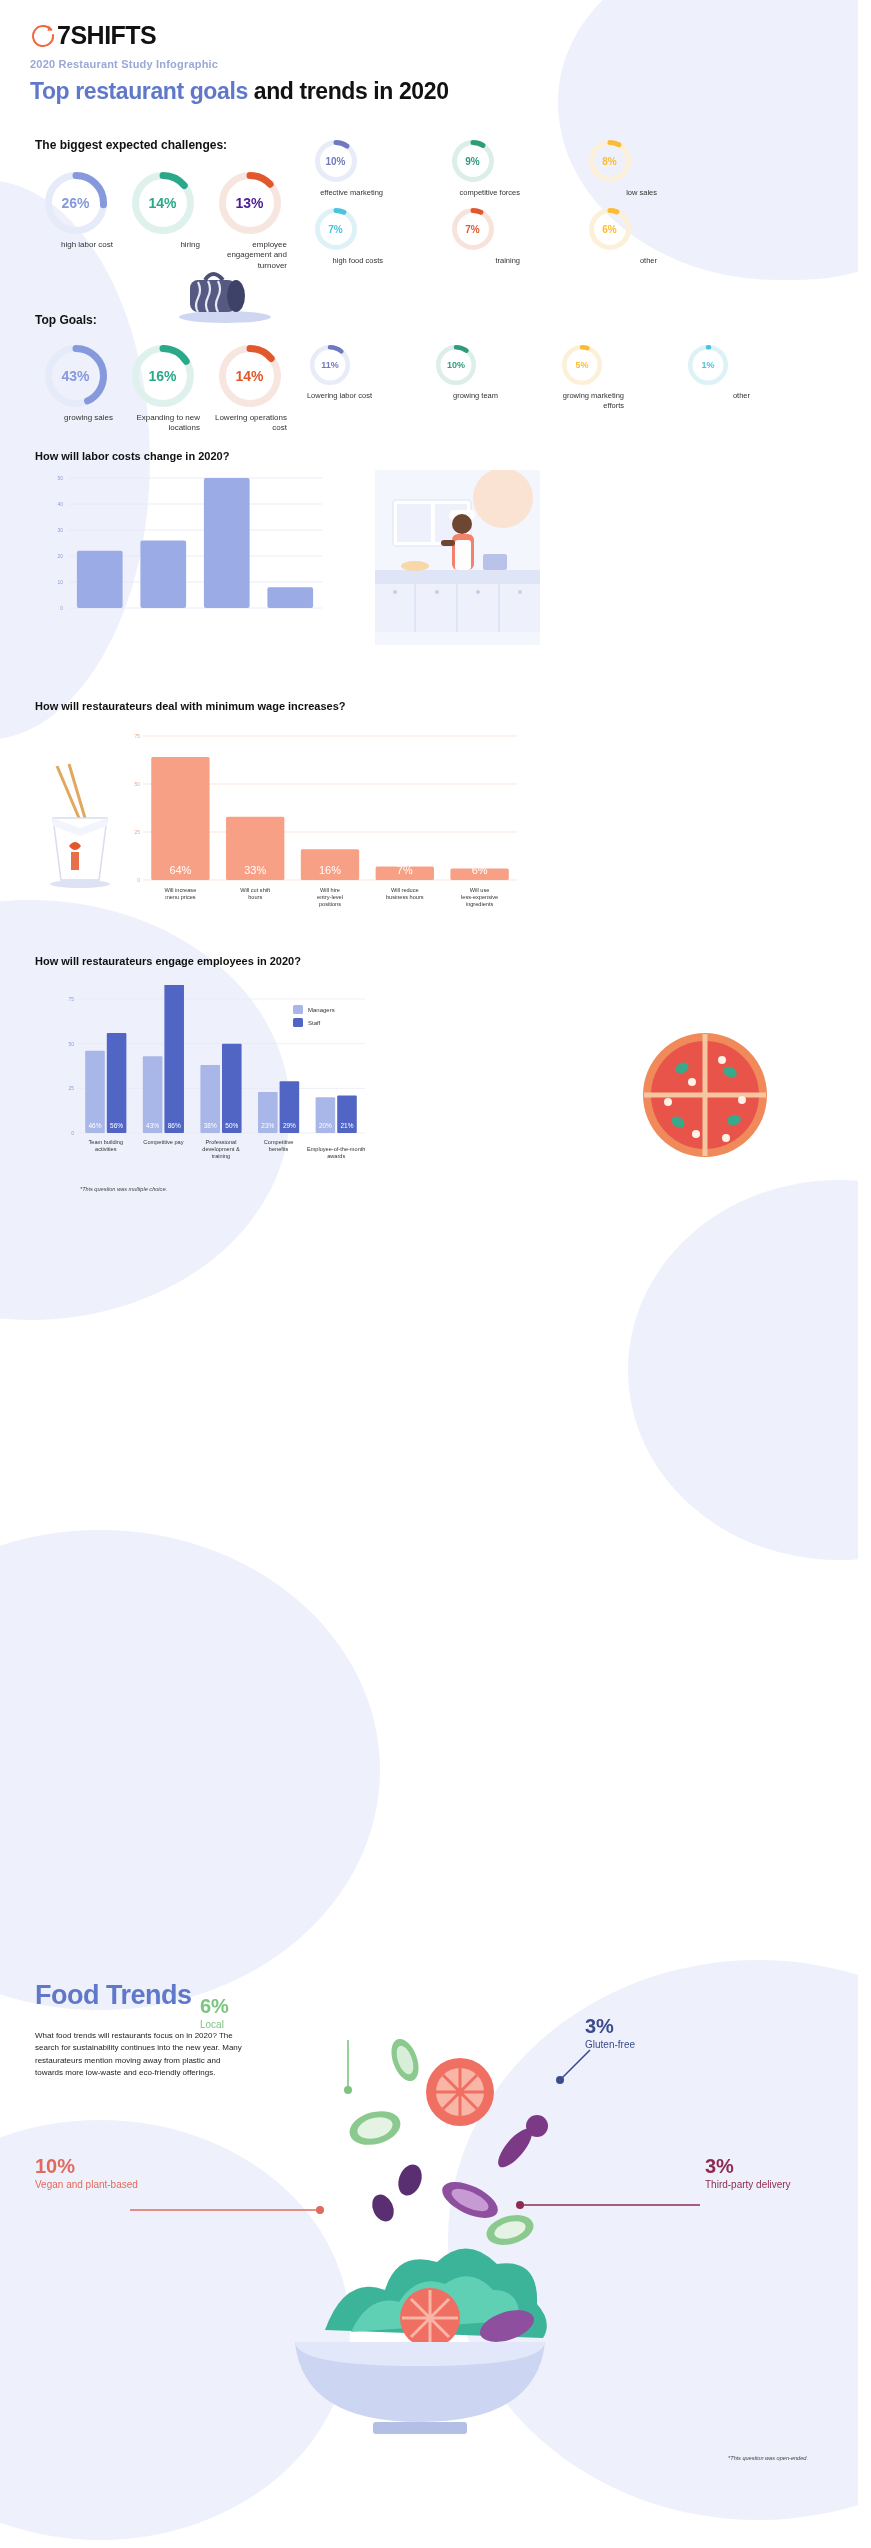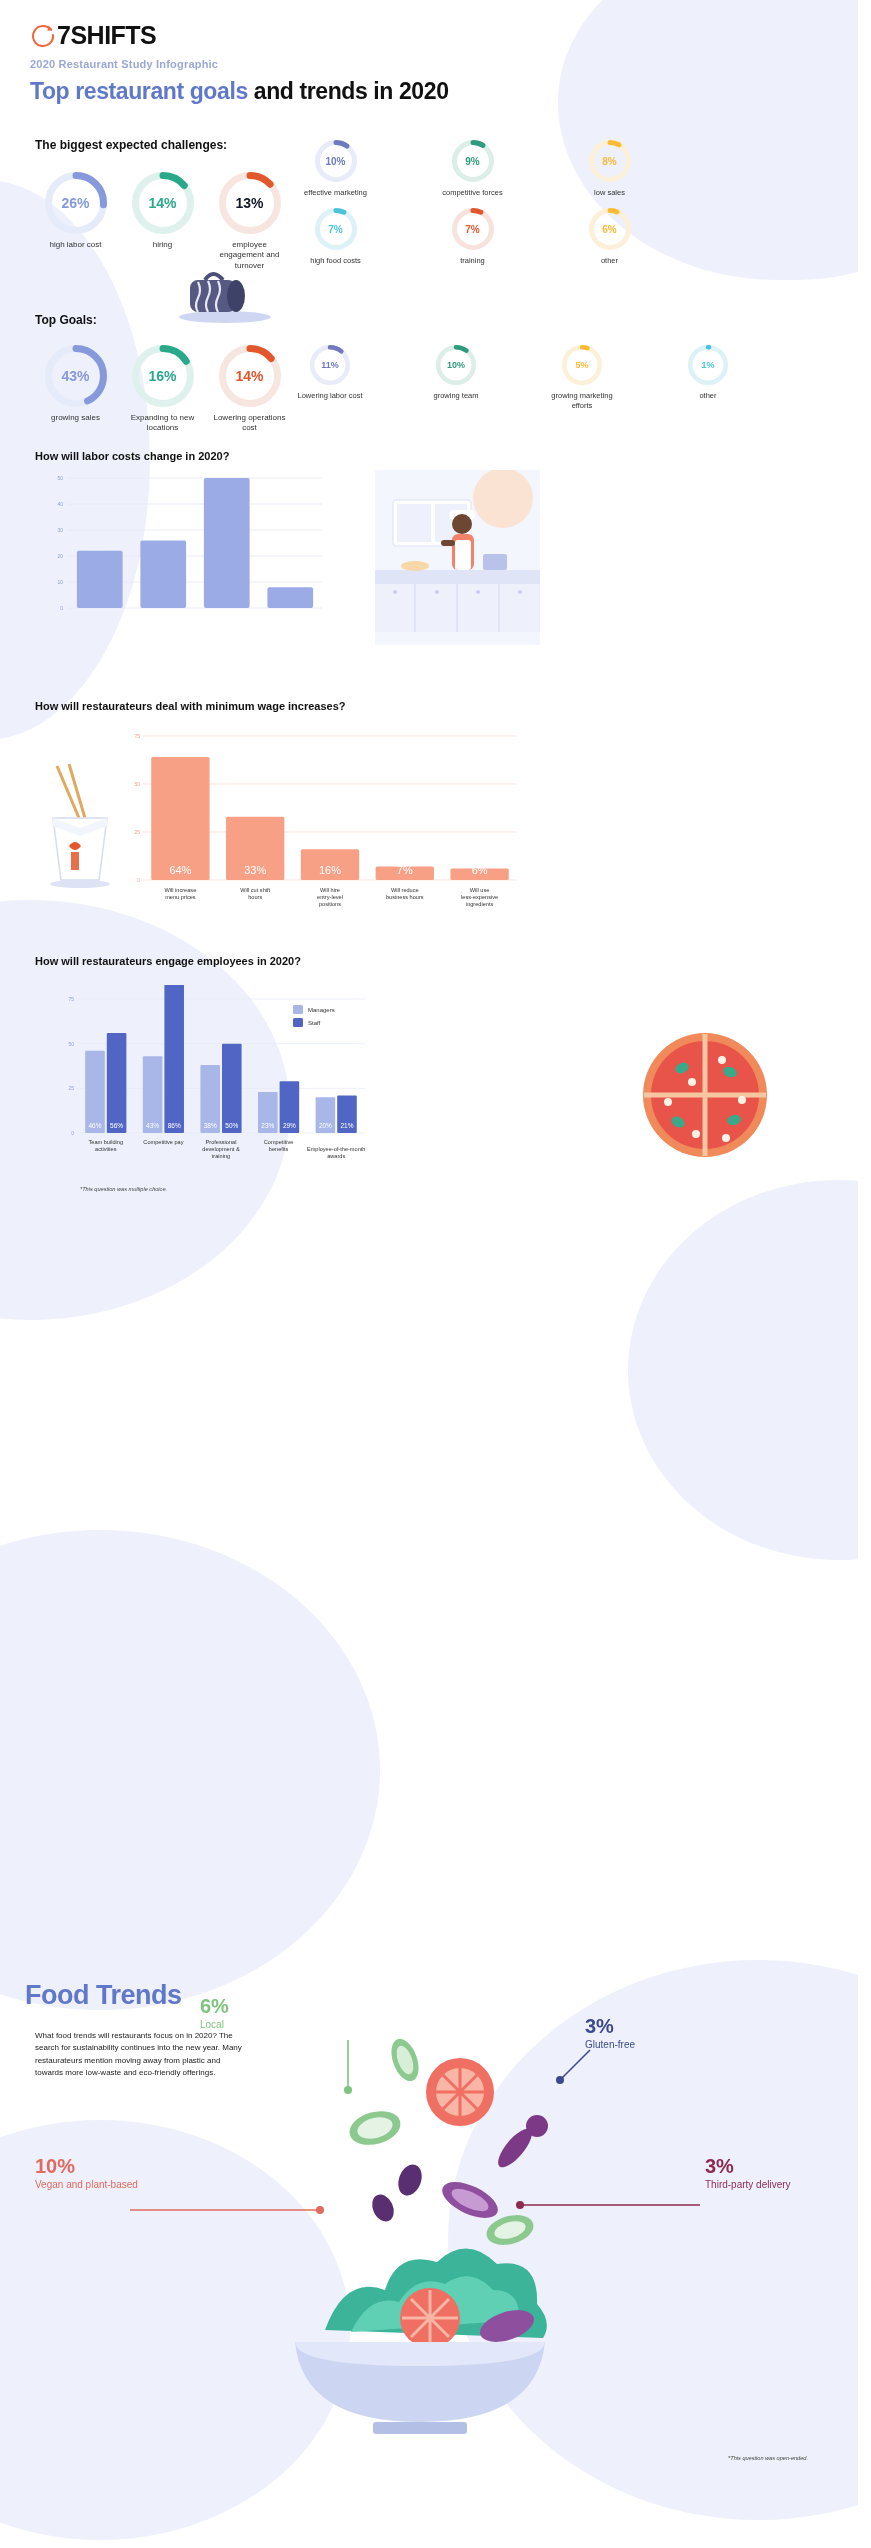--- a/index.html
+++ b/index.html
@@ -34,21 +34,21 @@
   .title .bk { color:#111; }
 
   .section-head { font-size: 12px; font-weight: 700; color:#111;text-align:right; }
 
   
   .donut { position: relative; }
   .donut .lbl {
     position:absolute; left:0; right:0; top:50%; transform: translateY(-50%);
     text-align:center; font-weight:700;
   }
-  .donut-cap { text-align:center; font-size: 7.5px; color:#333; line-height: 1.3; margin-top: 6px; }
+  .donut-cap { text-align:right; font-size: 7.5px; color:#333; line-height: 1.3; margin-top: 6px; }
   .donut-cap.big { font-size: 8px; }
 
   
   .axis-lbl { font-size: 5px; fill: #8e9dd4; }
   .chart-title { font-size: 11px; font-weight: 700; color:#111; }
   .cat-lbl { font-size: 5.6px; fill:#333; }
 
   .footnote { font-size: 5.6px; font-style: italic; color:#444; }
 
   
@@ -97,21 +97,21 @@
           <div class="donut" style="width:62px;height:62px;margin:0 auto"><svg width="62" height="62" viewBox="0 0 62 62">
               <circle cx="31" cy="31" r="27.5" fill="none" stroke="#dff1ec" stroke-width="7"></circle>
               <circle cx="31" cy="31" r="27.5" fill="none" stroke="#2aa98a" stroke-width="7" stroke-linecap="round" stroke-dasharray="24.19026343264141 172.78759594743863" transform="rotate(-90 31 31)"></circle>
             </svg><div class="lbl" style="font-size:14px;color:#2aa98a">14%</div></div>
           <div class="donut-cap big">hiring</div>
         </div>
         <div style="width: 75px;">
           <div class="donut" style="width:62px;height:62px;margin:0 auto"><svg width="62" height="62" viewBox="0 0 62 62">
               <circle cx="31" cy="31" r="27.5" fill="none" stroke="#f7e6e0" stroke-width="7"></circle>
               <circle cx="31" cy="31" r="27.5" fill="none" stroke="#e3572c" stroke-width="7" stroke-linecap="round" stroke-dasharray="22.462387473167023 172.78759594743863" transform="rotate(-90 31 31)"></circle>
-            </svg><div class="lbl" style="font-size:14px;color:#0f172a">13%</div></div>
+            </svg><div class="lbl" style="font-size:14px;color:#4c1d95">13%</div></div>
           <div class="donut-cap big">employee engagement and turnover</div>
         </div>
       </div>
     <div id="challenges-small" style="position: absolute; left: 288px; top: 140px; width: 580px; display: grid; flex-wrap: wrap; gap: 10px 42px; grid-template-columns: repeat(3, 95px);">
         <div style="width: 95px;">
           <div class="donut" style="width:42px;height:42px;margin:0 auto"><svg width="42" height="42" viewBox="0 0 42 42">
               <circle cx="21" cy="21" r="18.5" fill="none" stroke="#e8ebf8" stroke-width="5"></circle>
               <circle cx="21" cy="21" r="18.5" fill="none" stroke="#6f79bf" stroke-width="5" stroke-linecap="round" stroke-dasharray="11.623892818282235 116.23892818282235" transform="rotate(-90 21 21)"></circle>
             </svg><div class="lbl" style="font-size:10px;color:#6f79bf">10%</div></div>
           <div class="donut-cap ">effective marketing</div>
@@ -387,21 +387,21 @@
           <circle cx="62" cy="62" r="4"></circle>
             <circle cx="92" cy="40" r="4"></circle>
           <circle cx="38" cy="82" r="4"></circle>
             <circle cx="112" cy="80" r="4"></circle>
           <circle cx="66" cy="114" r="4"></circle>
             <circle cx="96" cy="118" r="4"></circle>
         </g>
       </svg>
     </div>
 
-    <div class="ft-title" style="position:absolute; left:25px; top:1980px;text-align:right;">Food Trends</div>
+    <div class="ft-title" style="position:absolute; left:35px; top:1980px;text-align:right;">Food Trends</div>
     <div class="ft-body" style="position:absolute; left:35px; top:2030px;">What food trends will restaurants focus on in 2020? The search for sustainability continues into the new year. Many restaurateurs mention moving away from plastic and towards more low-waste and eco-friendly offerings.</div>
 
     <svg style="position:absolute; left:0; top:1960px;" width="871" height="480">
       <line x1="348" y1="80" x2="348" y2="130" stroke="#7cc47f" stroke-width="1.6"></line>
       <circle cx="348" cy="130" r="4" fill="#7cc47f"></circle>
       <line x1="590" y1="90" x2="560" y2="120" stroke="#3c4a8f" stroke-width="1.6"></line>
       <circle cx="560" cy="120" r="4" fill="#3c4a8f"></circle>
       <line x1="700" y1="245" x2="520" y2="245" stroke="#8e2b52" stroke-width="1.6"></line>
       <circle cx="520" cy="245" r="4" fill="#8e2b52"></circle>
       <line x1="130" y1="250" x2="320" y2="250" stroke="#e06a5e" stroke-width="1.6"></line>

